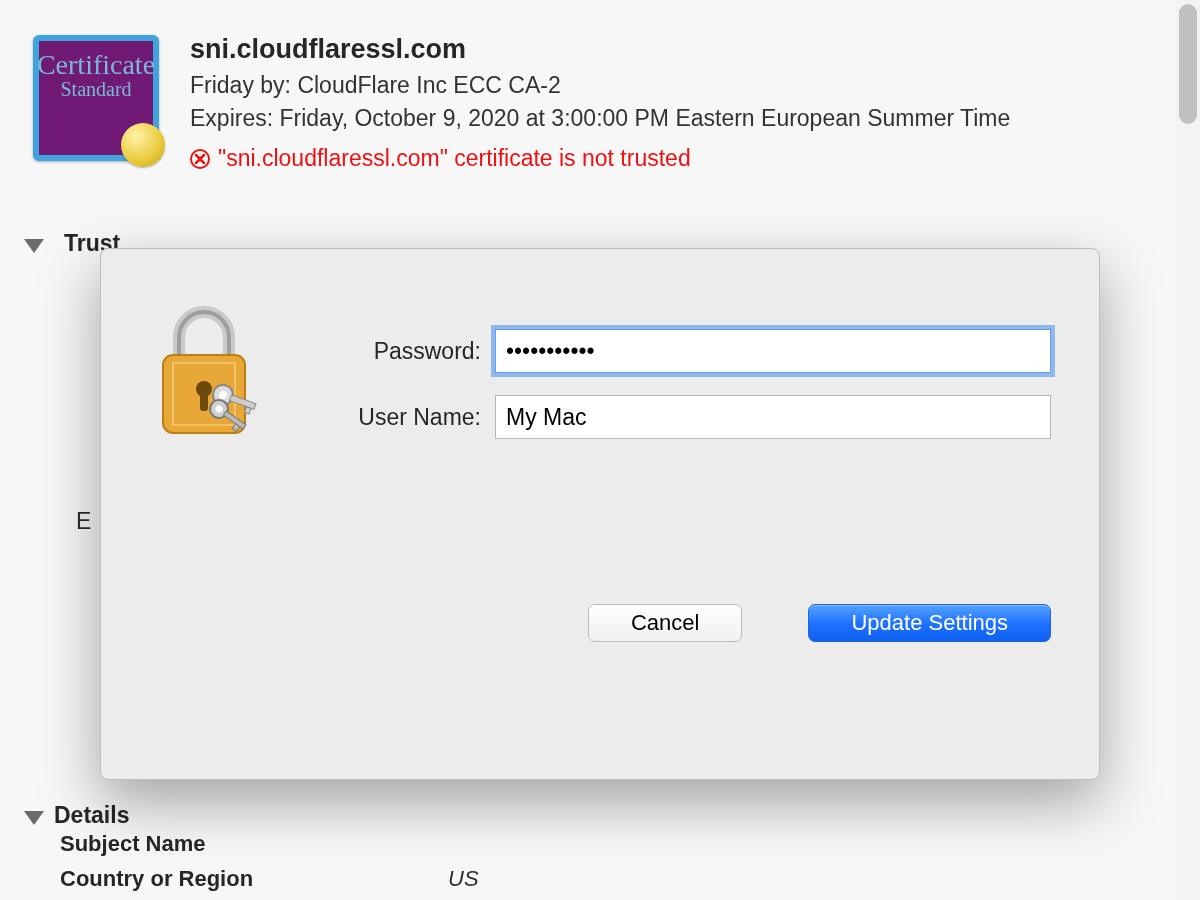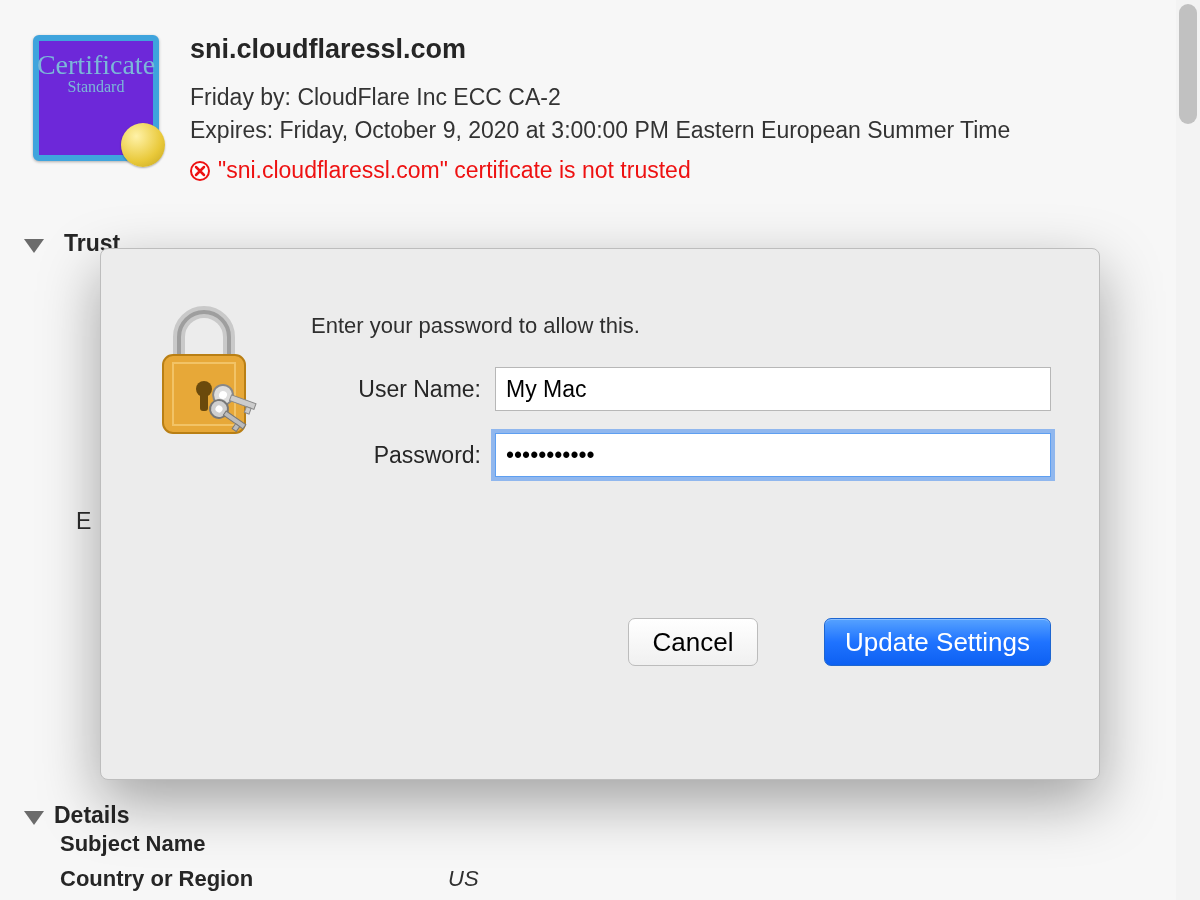--- a/index.html
+++ b/index.html
@@ -45,57 +45,57 @@
 
   .cert-icon {
     width: 140px; height: 136px;
     flex: 0 0 140px;
     display: flex;
     align-items: center;
     justify-content: center;
   }
   .cert-card {
     width: 126px; height: 126px;
-    background: #6d28d9;
+    background: #701a75;
     border: 6px solid #3fa4dd;
     border-radius: 6px;
     box-shadow: 0 1px 3px rgba(0,0,0,0.3);
     position: relative;
     display: flex;
     flex-direction: column;
     align-items: center;
     justify-content: flex-start;
     padding-top: 10px;
   }
   .cert-card .scriptA {
     font-family: "Snell Roundhand", "Brush Script MT", cursive;
     font-size: 28px;
     color: #7bb8d8;
     line-height: 1;
   }
   .cert-card .scriptB {
     font-family: "Snell Roundhand", "Brush Script MT", cursive;
-    font-size: 16px;
+    font-size: 20px;
     color: #7bb8d8;
     line-height: 1;
   }
   .cert-card .seal {
     position: absolute;
     right: -12px; bottom: -12px;
     width: 44px; height: 44px;
     background: radial-gradient(circle at 35% 30%, #fff2a8, #e9c93a 60%, #c2a21f);
     border-radius: 50%;
     box-shadow: 0 1px 2px rgba(0,0,0,0.3);
   }
 
   .cert-text { flex: 1; line-height: 1.45; }
   .cert-title {
     font-weight: 700;
     font-size: 27px;
-    margin-bottom: 12px;
+    margin-bottom: 0;
   }
   .cert-line { font-size: 23px; color: #333; }
   .cert-error { color: #e11; font-size: 23px; margin-top: 6px; display:flex; align-items:center; gap:8px;}
   .err-icon {
     display:inline-flex; width:20px; height:20px;
     align-items:center; justify-content:center;
   }
 
   .section {
     position: absolute;
@@ -176,25 +176,25 @@
   }
 
   .dlg-buttons {
     grid-column: 1 / -1;
     display: flex;
     justify-content: flex-end;
     gap: 20px;
     margin-top: 36px;
   }
   .btn {
-    height: 48px;
+    height: 38px;
     min-width: 130px;
-    padding: 0 20px;
+    padding: 0 42px;
     border-radius: 7px;
-    font-size: 26px;
+    font-size: 22px;
     border: 1px solid #bcbcbc;
     background: linear-gradient(#ffffff,#f0f0f0);
     cursor: default;
     font-family: inherit;
   }
   .btn.primary {
     min-width: 220px;
     color: #fff;
     border: 1px solid #1e66d0;
     background: linear-gradient(#56a2ff,#1f73ff 50%,#0d60f2);
@@ -291,31 +291,30 @@
         <g transform="translate(70,112) rotate(35)">
           <circle cx="0" cy="0" r="9" fill="#cfcfcf" stroke="#777" stroke-width="2"></circle>
           <circle cx="0" cy="0" r="3.5" fill="#fff"></circle>
           <rect x="7" y="-2.5" width="24" height="5" fill="#bbb" stroke="#777"></rect>
           <rect x="22" y="2.5" width="5" height="6" fill="#bbb" stroke="#777"></rect>
         </g>
       </svg>
     </div>
 
     <div class="dlg-right">
-      <div class="dlg-sub">Enter your password to allow this.</div>
 
       <div class="form">
+        <div class="form-row">
+          <label>Password:</label>
+          <input type="text" class="focused" value="•••••••••••" style="">
+        </div>
         <div class="form-row">
           <label>User Name:</label>
           <input type="text" value="My Mac" style="">
         </div>
-        <div class="form-row">
-          <label>Password:</label>
-          <input type="text" class="focused" value="•••••••••••" style="">
-        </div>
       </div>
     </div>
 
     <div class="dlg-buttons">
       <button class="btn">Cancel</button>
       <button class="btn primary">Update Settings</button>
     </div>
   </div>
 
 </div>

